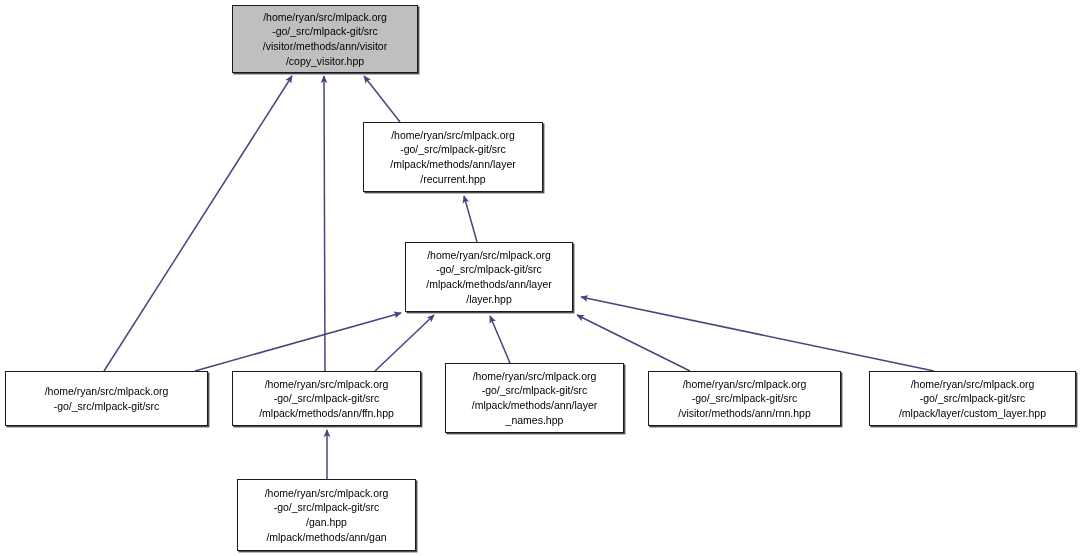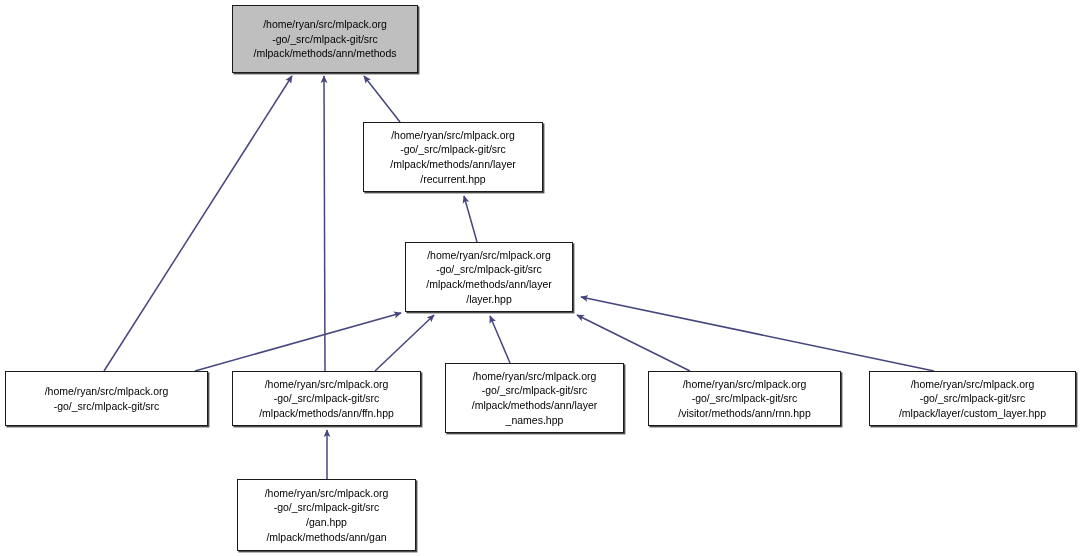--- a/index.html
+++ b/index.html
@@ -64,21 +64,21 @@
       <line x1="325" y1="371" x2="324" y2="76" stroke="#46467f" stroke-width="1.5" marker-end="url(#arrowhead)"></line>
       <line x1="400" y1="122" x2="364" y2="76" stroke="#46467f" stroke-width="1.5" marker-end="url(#arrowhead)"></line>
       <line x1="477" y1="242" x2="464" y2="196" stroke="#46467f" stroke-width="1.5" marker-end="url(#arrowhead)"></line>
       <line x1="195" y1="371" x2="401" y2="313" stroke="#46467f" stroke-width="1.5" marker-end="url(#arrowhead)"></line>
       <line x1="375" y1="371" x2="434" y2="315" stroke="#46467f" stroke-width="1.5" marker-end="url(#arrowhead)"></line>
       <line x1="510" y1="363" x2="490" y2="316" stroke="#46467f" stroke-width="1.5" marker-end="url(#arrowhead)"></line>
       <line x1="690" y1="371" x2="577" y2="315" stroke="#46467f" stroke-width="1.5" marker-end="url(#arrowhead)"></line>
       <line x1="934" y1="371" x2="581" y2="297" stroke="#46467f" stroke-width="1.5" marker-end="url(#arrowhead)"></line>
       <line x1="327" y1="479" x2="327" y2="430" stroke="#46467f" stroke-width="1.5" marker-end="url(#arrowhead)"></line>
     </svg>
-<div class="node root" style="left: 232px; top: 5px; width: 186px; height: 68px;"><span class="line">/home/ryan/src/mlpack.org</span><span class="line">-go/_src/mlpack-git/src</span><span class="line">/mlpack/methods/ann/methods</span></div>
+<div class="node root" style="left: 232px; top: 5px; width: 186px; height: 68px;"><span class="line">/home/ryan/src/mlpack.org</span><span class="line">-go/_src/mlpack-git/src</span><span class="line">/visitor/methods/ann/visitor</span><span class="line">/copy_visitor.hpp</span></div>
     <div class="node" style="left: 363px; top: 122px; width: 180px; height: 70px;"><span class="line">/home/ryan/src/mlpack.org</span><span class="line">-go/_src/mlpack-git/src</span><span class="line">/mlpack/methods/ann/layer</span><span class="line">/recurrent.hpp</span></div>
     <div class="node" style="left: 405px; top: 242px; width: 168px; height: 70px;"><span class="line">/home/ryan/src/mlpack.org</span><span class="line">-go/_src/mlpack-git/src</span><span class="line">/mlpack/methods/ann/layer</span><span class="line">/layer.hpp</span></div>
     <div class="node" style="left: 5px; top: 371px; width: 203px; height: 55px;"><span class="line">/home/ryan/src/mlpack.org</span><span class="line">-go/_src/mlpack-git/src</span></div>
     <div class="node" style="left: 232px; top: 371px; width: 189px; height: 55px;"><span class="line">/home/ryan/src/mlpack.org</span><span class="line">-go/_src/mlpack-git/src</span><span class="line">/mlpack/methods/ann/ffn.hpp</span></div>
     <div class="node" style="left: 445px; top: 363px; width: 179px; height: 70px;"><span class="line">/home/ryan/src/mlpack.org</span><span class="line">-go/_src/mlpack-git/src</span><span class="line">/mlpack/methods/ann/layer</span><span class="line">_names.hpp</span></div>
     <div class="node" style="left: 648px; top: 371px; width: 193px; height: 55px;"><span class="line">/home/ryan/src/mlpack.org</span><span class="line">-go/_src/mlpack-git/src</span><span class="line">/visitor/methods/ann/rnn.hpp</span></div>
     <div class="node" style="left: 869px; top: 371px; width: 207px; height: 55px;"><span class="line">/home/ryan/src/mlpack.org</span><span class="line">-go/_src/mlpack-git/src</span><span class="line">/mlpack/layer/custom_layer.hpp</span></div>
     <div class="node" style="left: 237px; top: 479px; width: 179px; height: 72px;"><span class="line">/home/ryan/src/mlpack.org</span><span class="line">-go/_src/mlpack-git/src</span><span class="line">/gan.hpp</span><span class="line">/mlpack/methods/ann/gan</span></div>
   </div>
 

